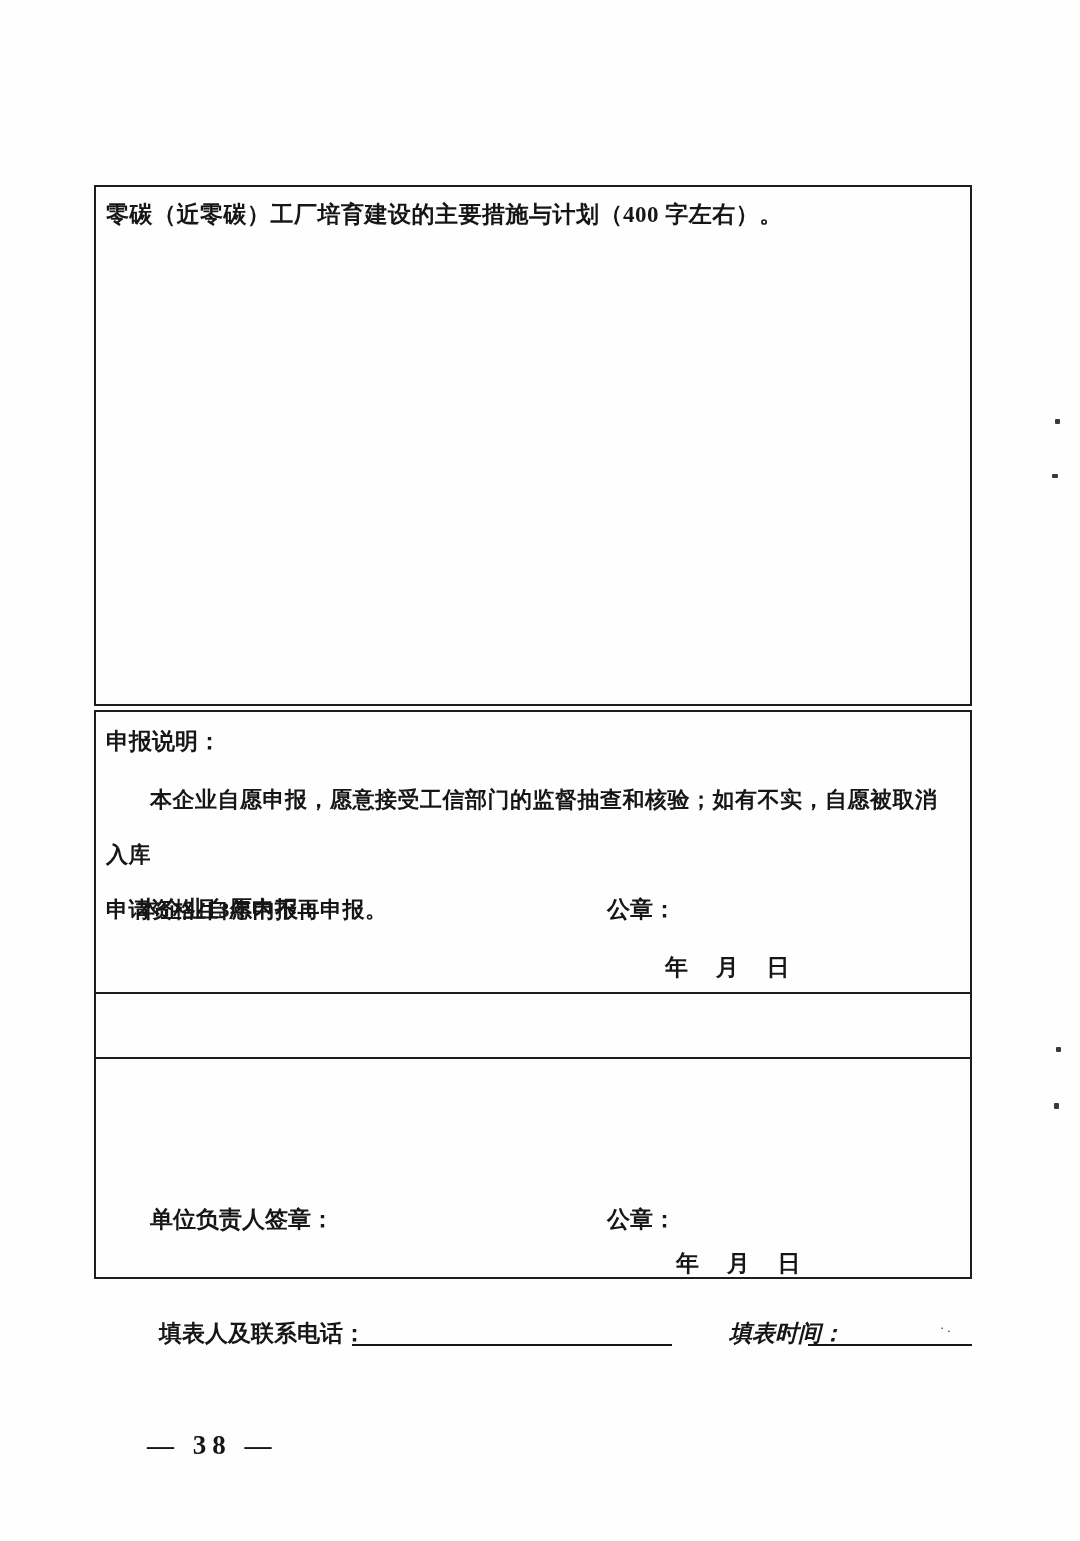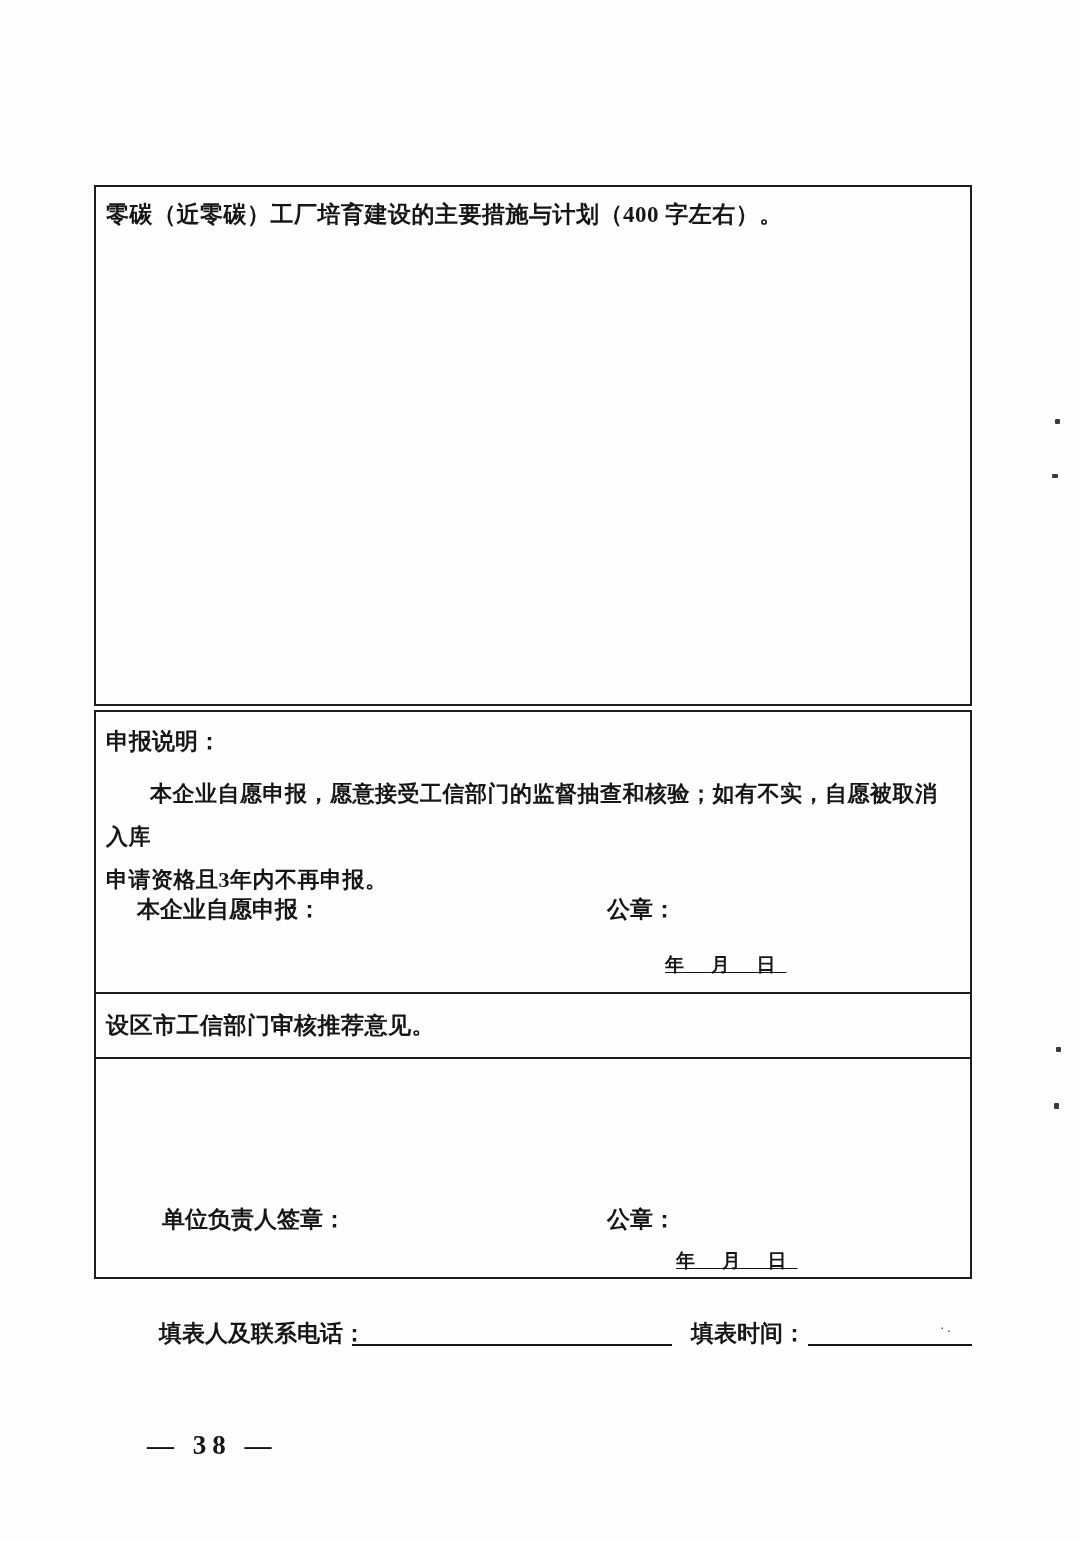--- a/index.html
+++ b/index.html
@@ -41,42 +41,42 @@
     font-size: 23px;
     font-weight: 600;
   }
   .decl-body {
     position: absolute;
     left: 10px;
     top: 60px;
     width: 852px;
     font-size: 22px;
     font-weight: 600;
-    line-height: 43px;
+    line-height: 55px;
     letter-spacing: 0.5px;
   }
   .decl-body .indent { padding-left: 44px; }
 
   .sig-label { position: absolute; font-size: 23px; font-weight: 600; white-space: nowrap; }
-  .date-label { position: absolute; font-size: 19px; font-weight: 600; letter-spacing: 11px; white-space: nowrap; text-decoration: underline; }
+  .date-label { position: absolute; font-size: 23px; font-weight: 600; letter-spacing: 11px; white-space: nowrap; }
 
   
   #sig-enterprise { left: 41px; top: 182px; }
   #seal-enterprise { left: 511px; top: 182px; }
   #date-enterprise { left: 569px; top: 240px; }
 
   
-  #sig-unit { left: 66px; top: 210px; }
+  #sig-unit { left: 54px; top: 210px; }
   #seal-unit { left: 511px; top: 210px; }
   #date-unit { left: 580px; top: 254px; }
 
   .footer-row { position: absolute; top: 1314px; left: 0; width: 1080px; height: 40px; margin-left: 44px; }
   .footer-label { position: absolute; font-size: 23px; font-weight: 600; white-space: nowrap; }
   #footer-filler-label { left: 115px; top: 4px; }
-  #footer-time-label { left: 647px; top: 4px; }
+  #footer-time-label { left: 685px; top: 4px; font-style: italic; }
   .fill-line {
     position: absolute;
     border-bottom: 2px solid #161616;
     height: 30px;
   }
   #filler-line { left: 308px; width: 320px; top: 2px; }
   #time-line { left: 764px; width: 164px; top: 2px; }
   .noise-mark {
     position: absolute;
     left: 896px;
@@ -122,21 +122,20 @@
     <div class="decl-body">
       <span class="indent">本企业自愿申报，愿意接受工信部门的监督抽查和核验；如有不实，自愿被取消入库</span><br>
       <span>申请资格且3年内不再申报。</span>
     </div>
     <div class="sig-label" id="sig-enterprise">本企业自愿申报：</div>
     <div class="sig-label" id="seal-enterprise">公章：</div>
     <div class="date-label" id="date-enterprise">年 月 日</div>
   </div>
 
   <div class="box" id="box-review">
-    <div class="box-title" style="top:16px;">设区市工信部门审核推荐意见。</div>
     <div class="sig-label" id="sig-unit">单位负责人签章：</div>
     <div class="sig-label" id="seal-unit">公章：</div>
     <div class="date-label" id="date-unit">年 月 日</div>
   </div>
 
   <div class="footer-row">
     <span class="footer-label" id="footer-filler-label">填表人及联系电话：</span>
     <span class="fill-line" id="filler-line"></span>
     <span class="footer-label" id="footer-time-label">填表时间：</span>
     <span class="fill-line" id="time-line"></span>

